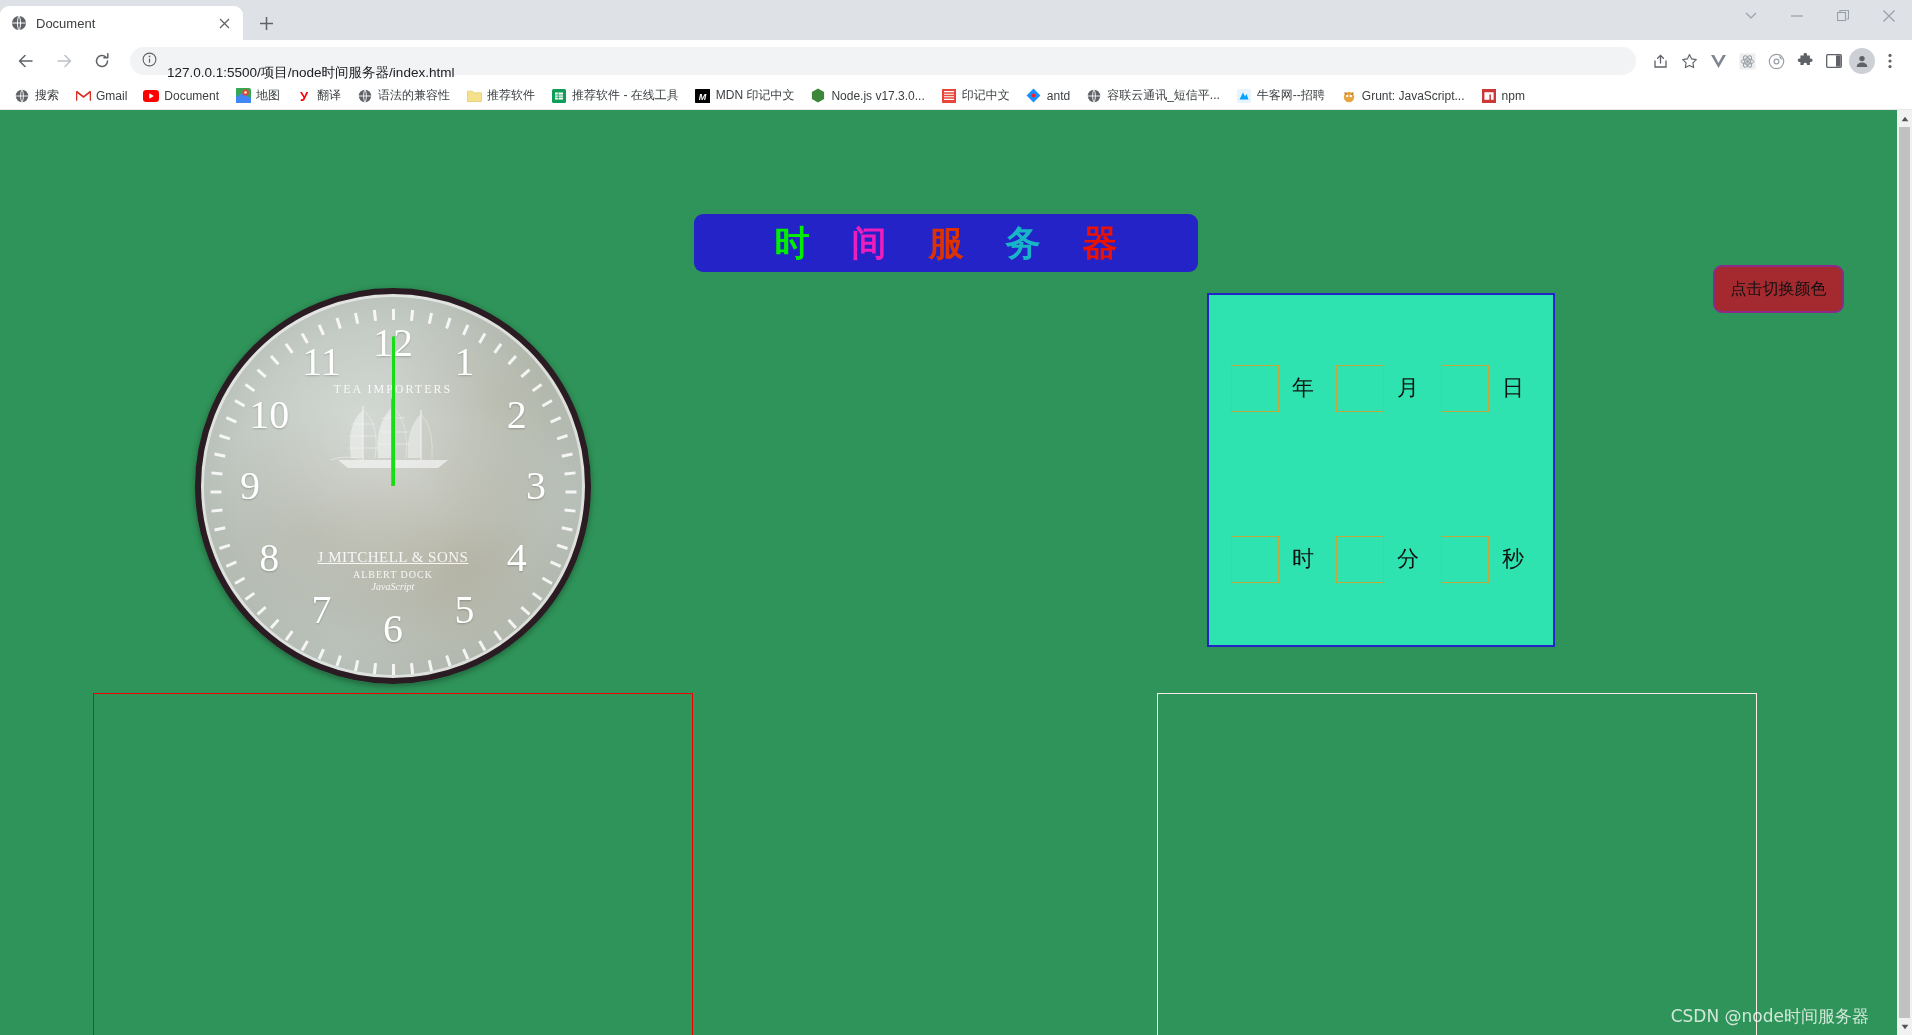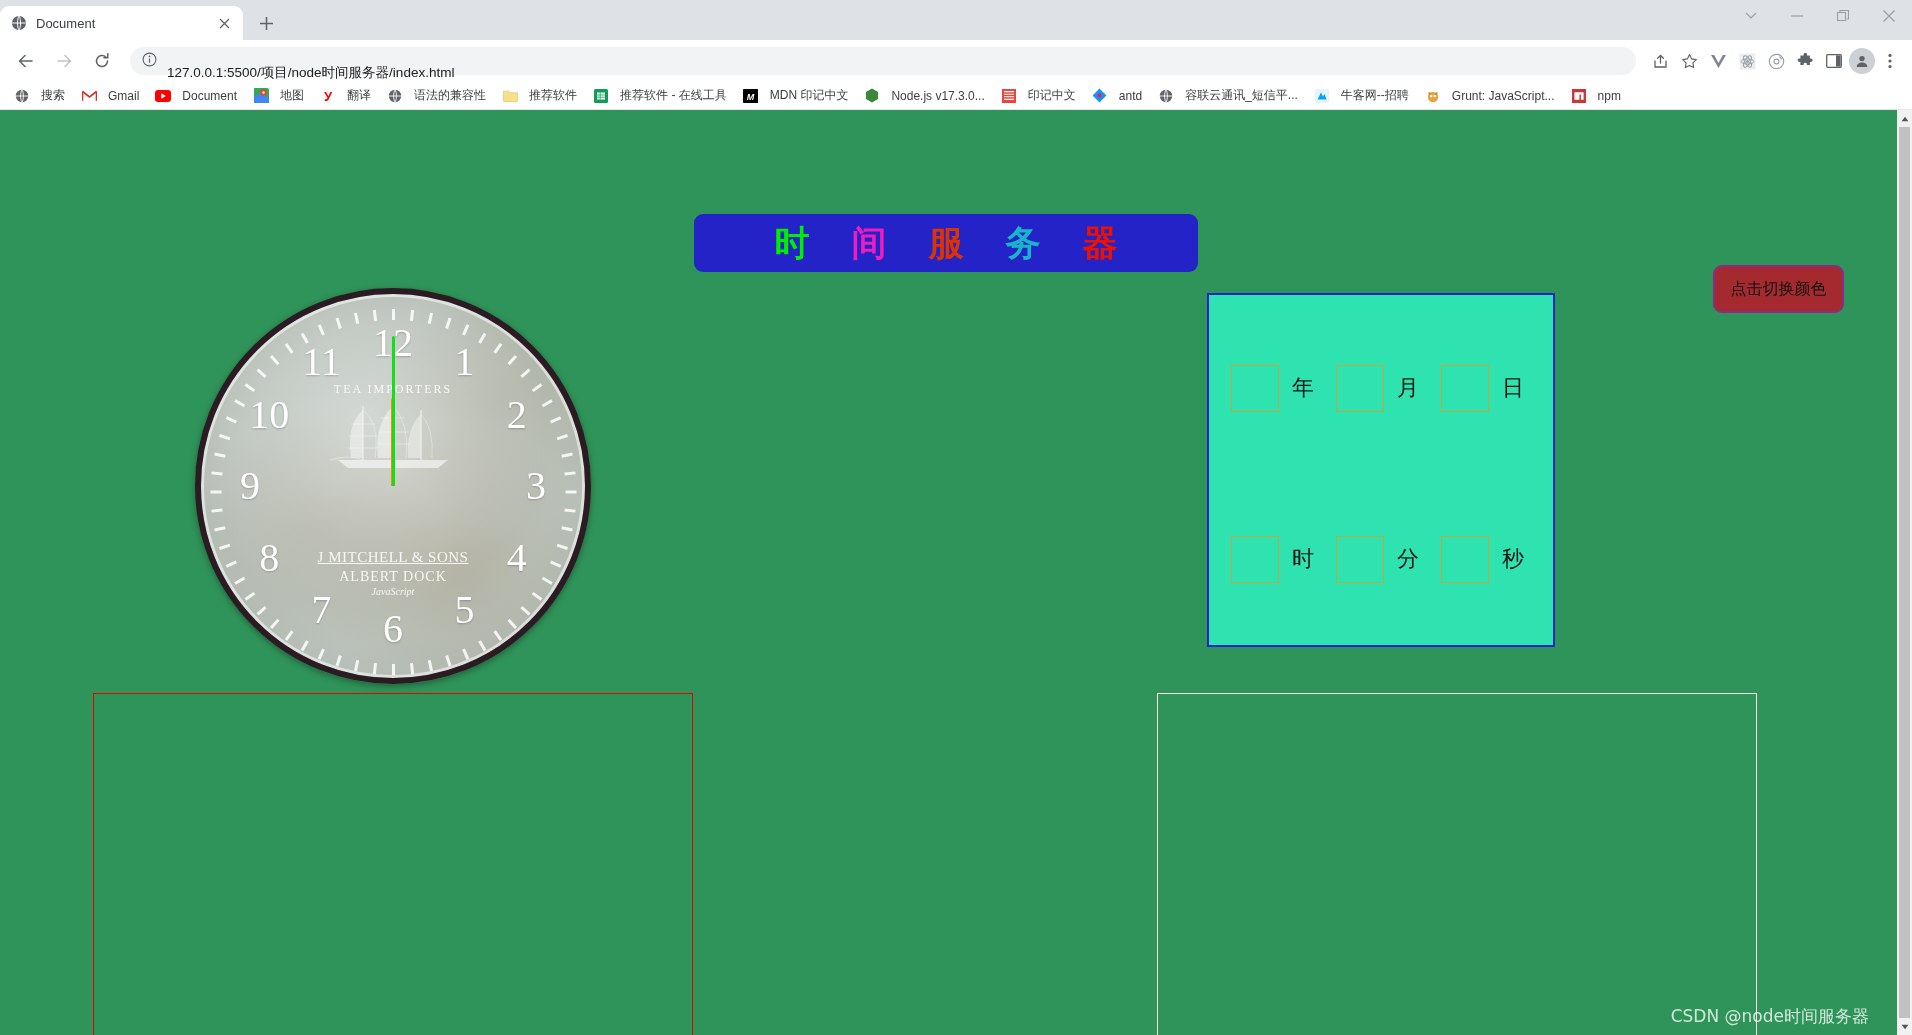--- a/index.html
+++ b/index.html
@@ -38,21 +38,21 @@
     display: flex; align-items: center; padding: 0 14px 0 12px; gap: 10px;
     margin: 0 8px; min-width: 0;
   }
   .omnibox-url { font-size: 13.5px; color: #202124; white-space: nowrap; overflow: hidden; text-overflow: ellipsis; margin-top: 24px; }
   .tb-icons { display: flex; align-items: center; gap: 1px; flex: none; }
   .tb-icon { width: 28px; height: 28px; display: flex; align-items: center; justify-content: center; border-radius: 50%; }
   .avatar-btn { width: 26px; height: 26px; border-radius: 50%; background: #cdd1d6; display:flex; align-items:center; justify-content:center; }
 
   
   .bookmarks { height: 28px; background: #ffffff; display: flex; align-items: center; padding: 0 7px; gap: 2px; flex:none; border-bottom: 1px solid #e6e8eb; overflow: hidden; }
-  .bm { display: flex; align-items: center; gap: 11px; padding: 3px 7px; border-radius: 4px; white-space: nowrap; flex: none; }
+  .bm { display: flex; align-items: center; gap: 5px; padding: 3px 7px; border-radius: 4px; white-space: nowrap; flex: none; }
   .bm-label { font-size: 12px; color: #3c4043; }
   .bm-ico { width: 16px; height: 16px; flex: none; display: flex; align-items: center; justify-content: center; font-size: 10px; border-radius: 2px; overflow:hidden; }
 
   
   .viewport { flex: 1; position: relative; background: #2f9459; overflow: hidden; }
   .page { position: absolute; inset: 0 15px 0 0; background: #2f9459; }
 
   
   .scrollbar { position: absolute; right: 0; top: 0; bottom: 0; width: 15px; background: #f1f1f1; display: flex; flex-direction: column; }
   .sb-arrow { height: 17px; display: flex; align-items: center; justify-content: center; background: #f1f1f1; }
@@ -97,21 +97,21 @@
   .ship {
     position: absolute; left: 50%; top: 100px; transform: translateX(-50%);
     width: 150px; height: 85px; opacity: 0.85;
   }
   .maker {
     position: absolute; left: 50%; top: 255px; transform: translateX(-50%);
     text-align: center; white-space: nowrap; color: rgba(255,255,255,0.88);
     font-family: "Liberation Serif", serif;
   }
   .maker .m1 { font-size: 15px; letter-spacing: 0.5px; text-decoration: underline; }
-  .maker .m2 { font-size: 14px; letter-spacing: 1px; margin-top: 3px; }
+  .maker .m2 { font-size: 10px; letter-spacing: 1px; margin-top: 3px; }
   .maker .m3 { font-size: 10px; font-style: italic; margin-top: 1px; }
 
   .hand { position: absolute; left: 50%; bottom: 50%; transform-origin: 50% 100%; border-radius: 2px; }
   .hand-hour { width: 4px; height: 58px; background: #3b2570; margin-left: -2px; }
   .hand-min  { width: 4px; height: 88px; background: #ef8c12; margin-left: -2px; }
   .hand-sec  { width: 3px; height: 150px; background: #16dd16; margin-left: -1.5px; }
 
   
   .switch-btn {
     position: absolute; left: 1713px; top: 155px; width: 131px; height: 48px;

